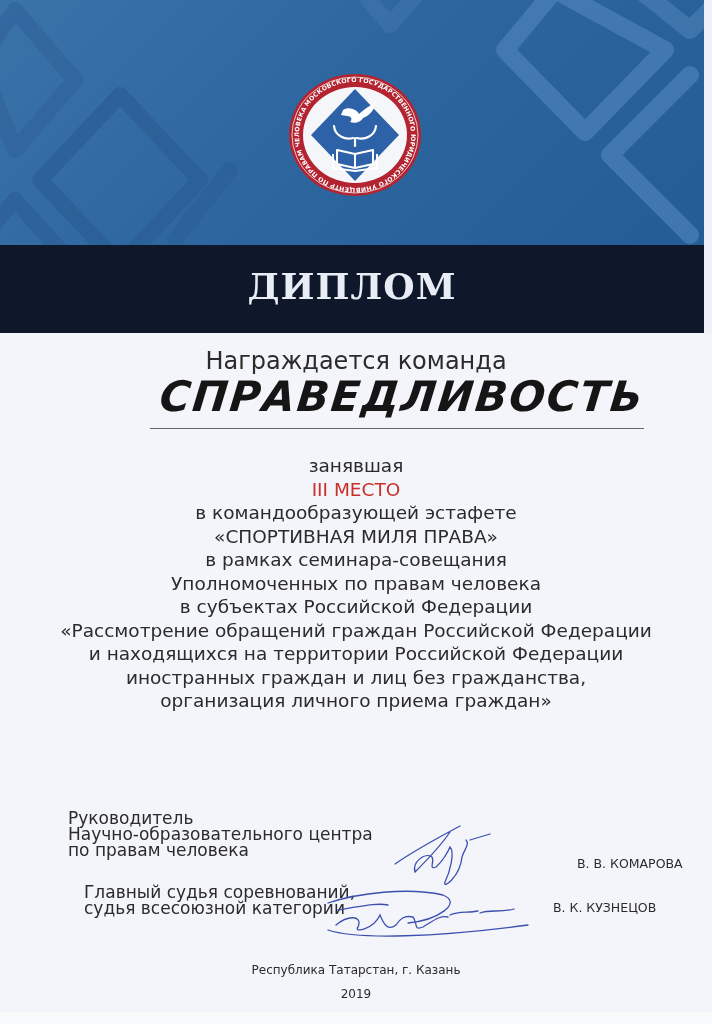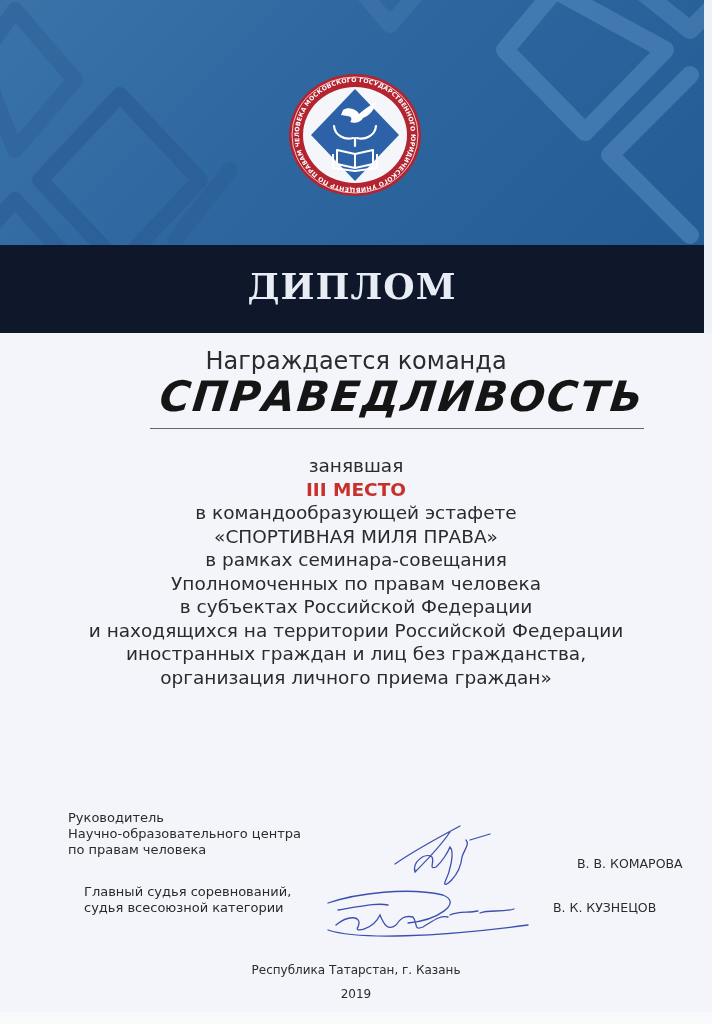--- a/index.html
+++ b/index.html
@@ -38,22 +38,22 @@
     font-family:"DejaVu Sans","Liberation Sans",sans-serif; font-style:italic; font-weight:bold;
     font-size:42px; letter-spacing:2px; color:#151515; transform:skewX(-6deg);
   }
   .team-line {
     position:absolute; left:150px; top:428px; width:494px; height:1px; background:#666;
   }
   .body-text {
     position:absolute; left:0; top:454px; width:712px; text-align:center;
     color:#2b2b2b; font-size:18.5px; line-height:23.5px;
   }
-  .body-text .place { color:#c8302b;font-weight:bold; }
-  .sig-block { position:absolute; left:68px; color:#2b2b2b; font-size:13px; line-height:16px; }
+  .body-text .place { color:#c8302b; }
+  .sig-block { position:absolute; left:68px; color:#2b2b2b; font-size:17px; line-height:16px; }
   .sig-name { position:absolute; left:553px; color:#2b2b2b; font-size:12.5px; }
   .signature { position:absolute; }
   .footer {
     position:absolute; left:0; width:712px; text-align:center; color:#2b2b2b; font-size:12px;
   }
   .bottom-strip { position:absolute; left:0; top:1012px; width:712px; height:12px; background:#f8f9fb; }
 </style>
 </head>
 <body>
 
@@ -108,20 +108,21 @@
 <div class="team-line"></div>
 
 <div class="body-text">
   <div>занявшая</div>
   <div class="place">III МЕСТО</div>
   <div>в командообразующей эстафете</div>
   <div>«СПОРТИВНАЯ МИЛЯ ПРАВА»</div>
   <div>в рамках семинара-совещания</div>
   <div>Уполномоченных по правам человека</div>
   <div>в субъектах Российской Федерации</div>
+  <div>«Рассмотрение обращений граждан Российской Федерации</div>
   <div>и находящихся на территории Российской Федерации</div>
   <div>иностранных граждан и лиц без гражданства,</div>
   <div>организация личного приема граждан»</div>
 </div>
 
 <div class="sig-block" style="top:810px;">
   <div>Руководитель</div>
   <div>Научно-образовательного центра</div>
   <div>по правам человека</div>
 </div>

